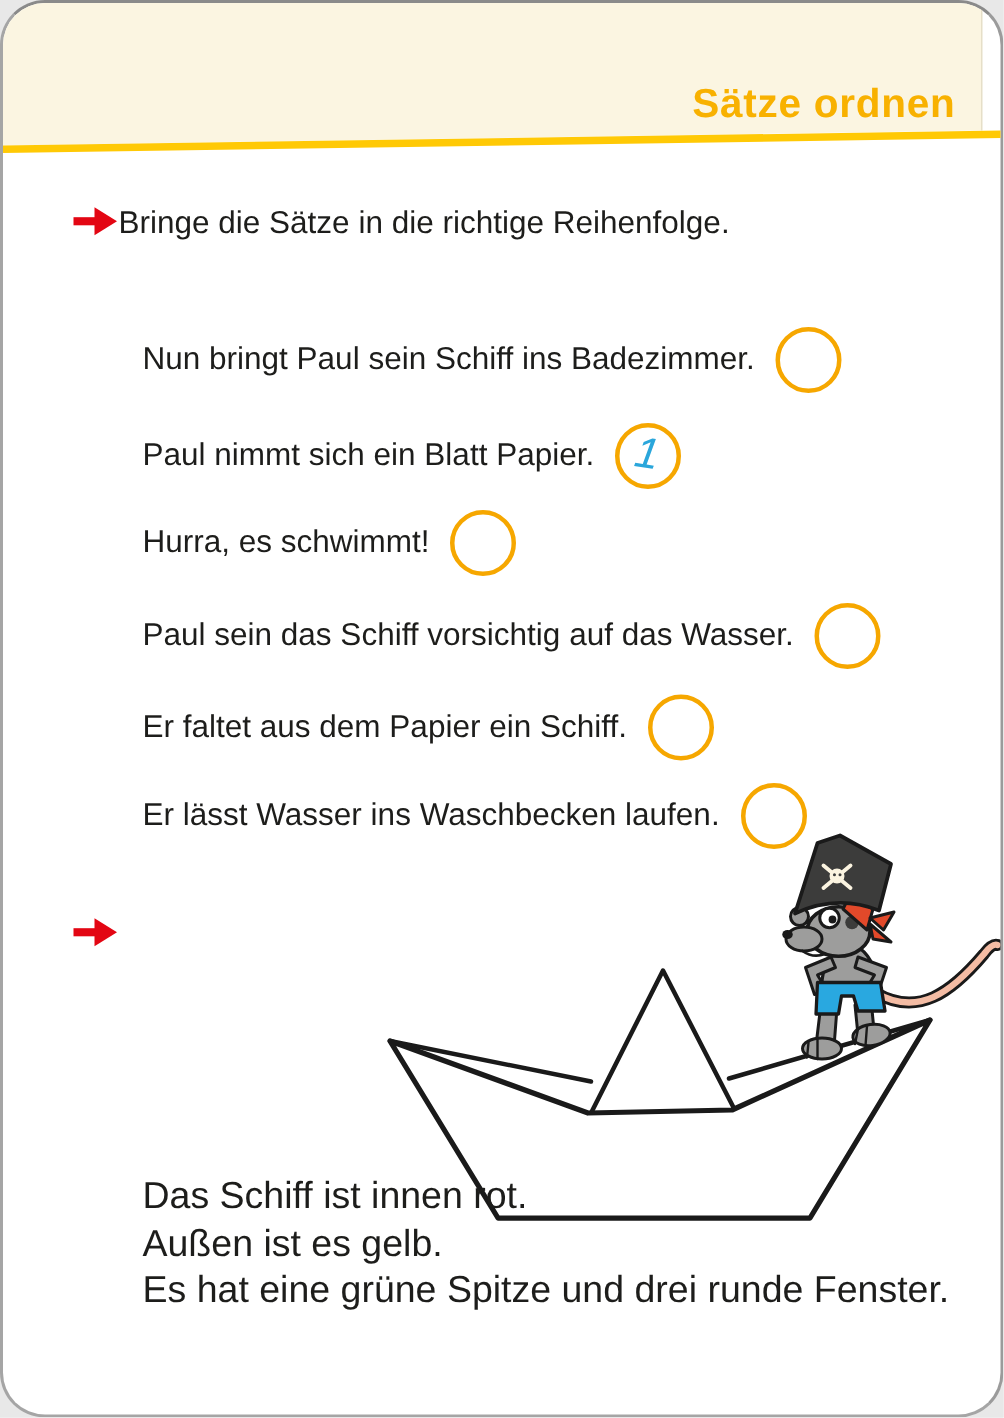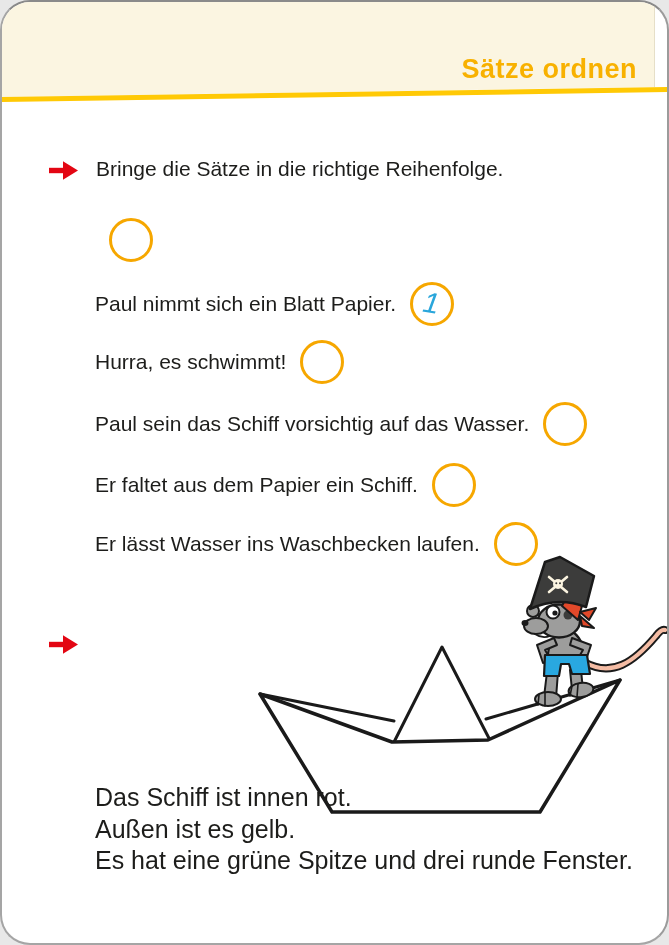--- a/index.html
+++ b/index.html
@@ -10,21 +10,21 @@
     box-sizing:border-box;overflow:hidden;
     font-family:"Liberation Sans", sans-serif;color:#1d1d1b;border-radius:30px;
   }
   .header-svg{position:absolute;top:0;left:0;}
   .page-title{
     position:absolute;top:52px;right:30px;
     font-size:27px;font-weight:bold;color:#F8B100;letter-spacing:0.5px;
   }
   .instruction{
     position:absolute;left:46px;height:44px;
-    display:flex;align-items:flex-end;gap:17px;font-size:21px;
+    display:flex;align-items:flex-start;font-size:21px;
   }
   .instr-1{top:135px;}
   .instr-2{top:609px;}
   .arrow-icon{flex:none;display:block;}
   .sentence-row{
     position:absolute;left:93px;height:44px;
     display:flex;align-items:center;font-size:21px;white-space:nowrap;
   }
   .answer-circle{
     flex:none;width:38px;height:38px;margin-left:14px;
@@ -56,20 +56,21 @@
 
   <div class="instruction instr-1">
     <svg class="arrow-icon" width="31" height="21" viewBox="0 0 31 21">
       <rect x="1" y="7.8" width="17" height="5.4" fill="#E30613"></rect>
       <polygon points="15,1.2 30,10.5 15,19.8" fill="#E30613"></polygon>
     </svg>
     <span>Bringe die Sätze in die richtige Reihenfolge.</span>
   </div>
 
   <div class="sentence-row" style="top:216px">
+    <span>Nun bringt Paul sein Schiff ins Badezimmer.</span>
     <span class="answer-circle">
         <span class="answer-digit"></span>
       </span>
   </div>
   <div class="sentence-row" style="top:280px">
     <span>Paul nimmt sich ein Blatt Papier.</span>
     <span class="answer-circle">
         <span class="answer-digit">1</span>
       </span>
   </div>

